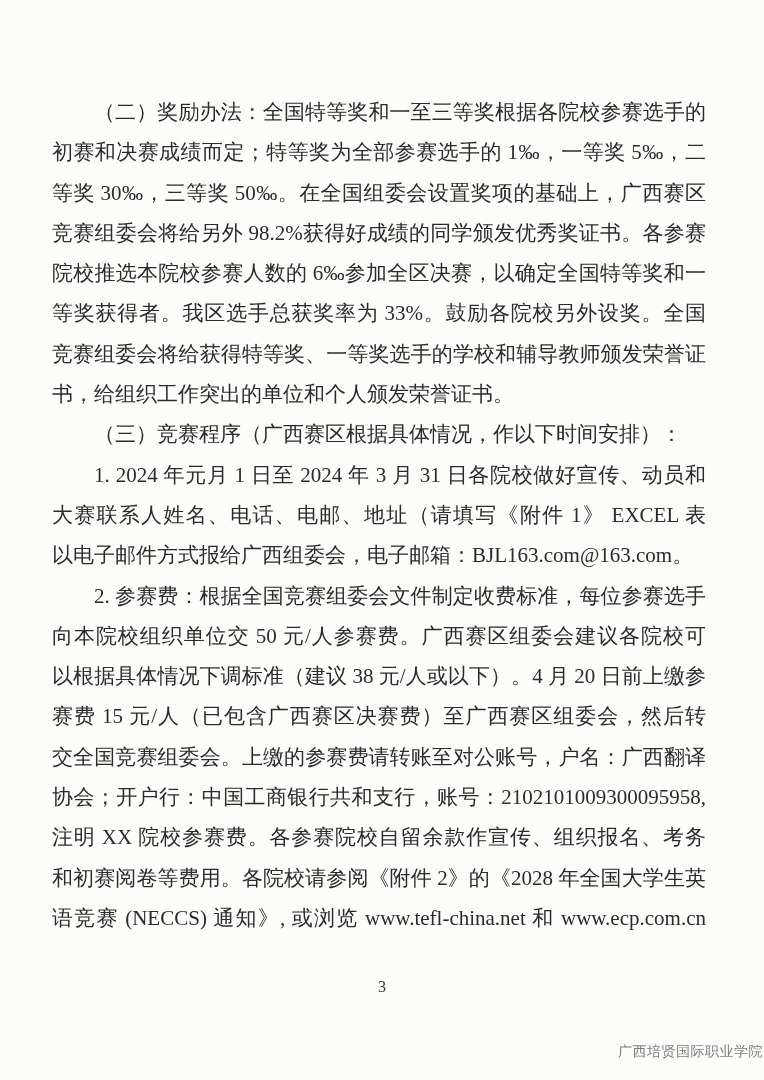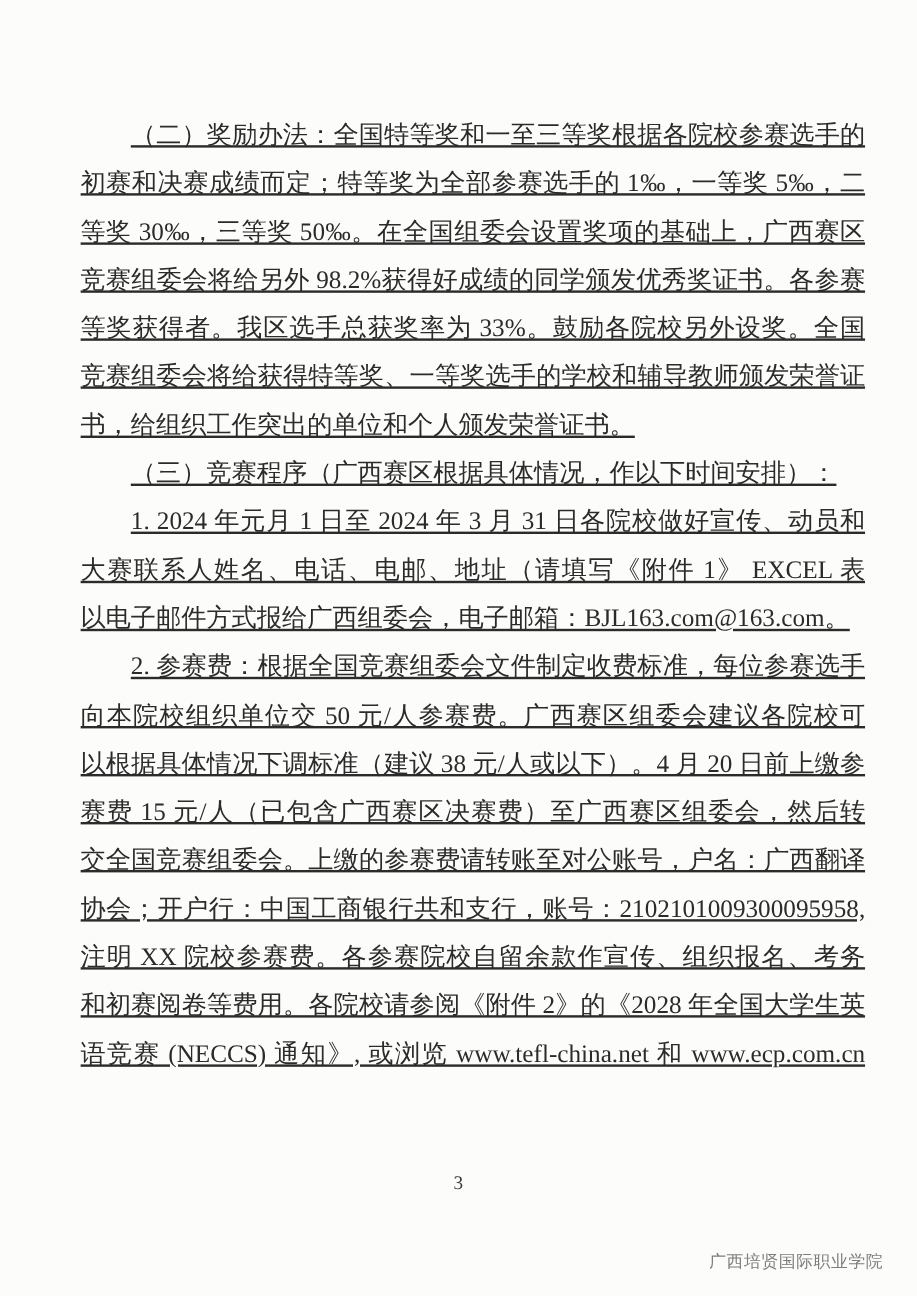--- a/index.html
+++ b/index.html
@@ -9,25 +9,24 @@
     font-family: "Liberation Serif", "DejaVu Serif", serif;
     position: relative;
     overflow: hidden;
   }
   .page {
     position: absolute; inset: 0;
     background: #fcfcfb;
   }
   .body-text {
     position: absolute;
-    left: 67px; top: 92px;
+    left: 52px; top: 92px;
     width: 654px;
     font-size: 21px;
     color: #2b2b2b;
-    text-decoration: underline;
   }
   .line {
     height: 40.3px;
     line-height: 40.3px;
     text-align: justify;
     text-align-last: justify;
     text-justify: inter-character;
     overflow: hidden;
   }
   .line.noj {
@@ -37,37 +36,38 @@
   .line.indent { padding-left: 42px; }
   .page-number {
     position: absolute;
     left: 0; right: 0; top: 978px;
     text-align: center;
     font-size: 16px;
     color: #3a3a3a;
   }
   .watermark {
     position: absolute;
-    right: 28px; top: 1043px;
+    right: 1px; top: 1043px;
     font-family: "Liberation Sans", "DejaVu Sans", sans-serif;
     font-size: 14px;
     color: #7d7d7d;
     letter-spacing: 0.5px;
   }
 </style>
 </head>
 <body>
 
 <div class="page">
 
   <div class="body-text">
     <div class="line indent">（二）奖励办法：全国特等奖和一至三等奖根据各院校参赛选手的</div>
     <div class="line">初赛和决赛成绩而定；特等奖为全部参赛选手的 1‰，一等奖 5‰，二</div>
     <div class="line">等奖 30‰，三等奖 50‰。在全国组委会设置奖项的基础上，广西赛区</div>
     <div class="line">竞赛组委会将给另外 98.2%获得好成绩的同学颁发优秀奖证书。各参赛</div>
+    <div class="line">院校推选本院校参赛人数的 6‰参加全区决赛，以确定全国特等奖和一</div>
     <div class="line">等奖获得者。我区选手总获奖率为 33%。鼓励各院校另外设奖。全国</div>
     <div class="line">竞赛组委会将给获得特等奖、一等奖选手的学校和辅导教师颁发荣誉证</div>
     <div class="line noj">书，给组织工作突出的单位和个人颁发荣誉证书。</div>
     <div class="line noj indent">（三）竞赛程序（广西赛区根据具体情况，作以下时间安排）：</div>
     <div class="line indent">1. 2024 年元月 1 日至 2024 年 3 月 31 日各院校做好宣传、动员和报</div>
     <div class="line">大赛联系人姓名、电话、电邮、地址（请填写《附件 1》 EXCEL 表 ），</div>
     <div class="line noj">以电子邮件方式报给广西组委会，电子邮箱：BJL163.com@163.com。</div>
     <div class="line indent">2. 参赛费：根据全国竞赛组委会文件制定收费标准，每位参赛选手</div>
     <div class="line">向本院校组织单位交 50 元/人参赛费。广西赛区组委会建议各院校可</div>
     <div class="line">以根据具体情况下调标准（建议 38 元/人或以下）。4 月 20 日前上缴参</div>

